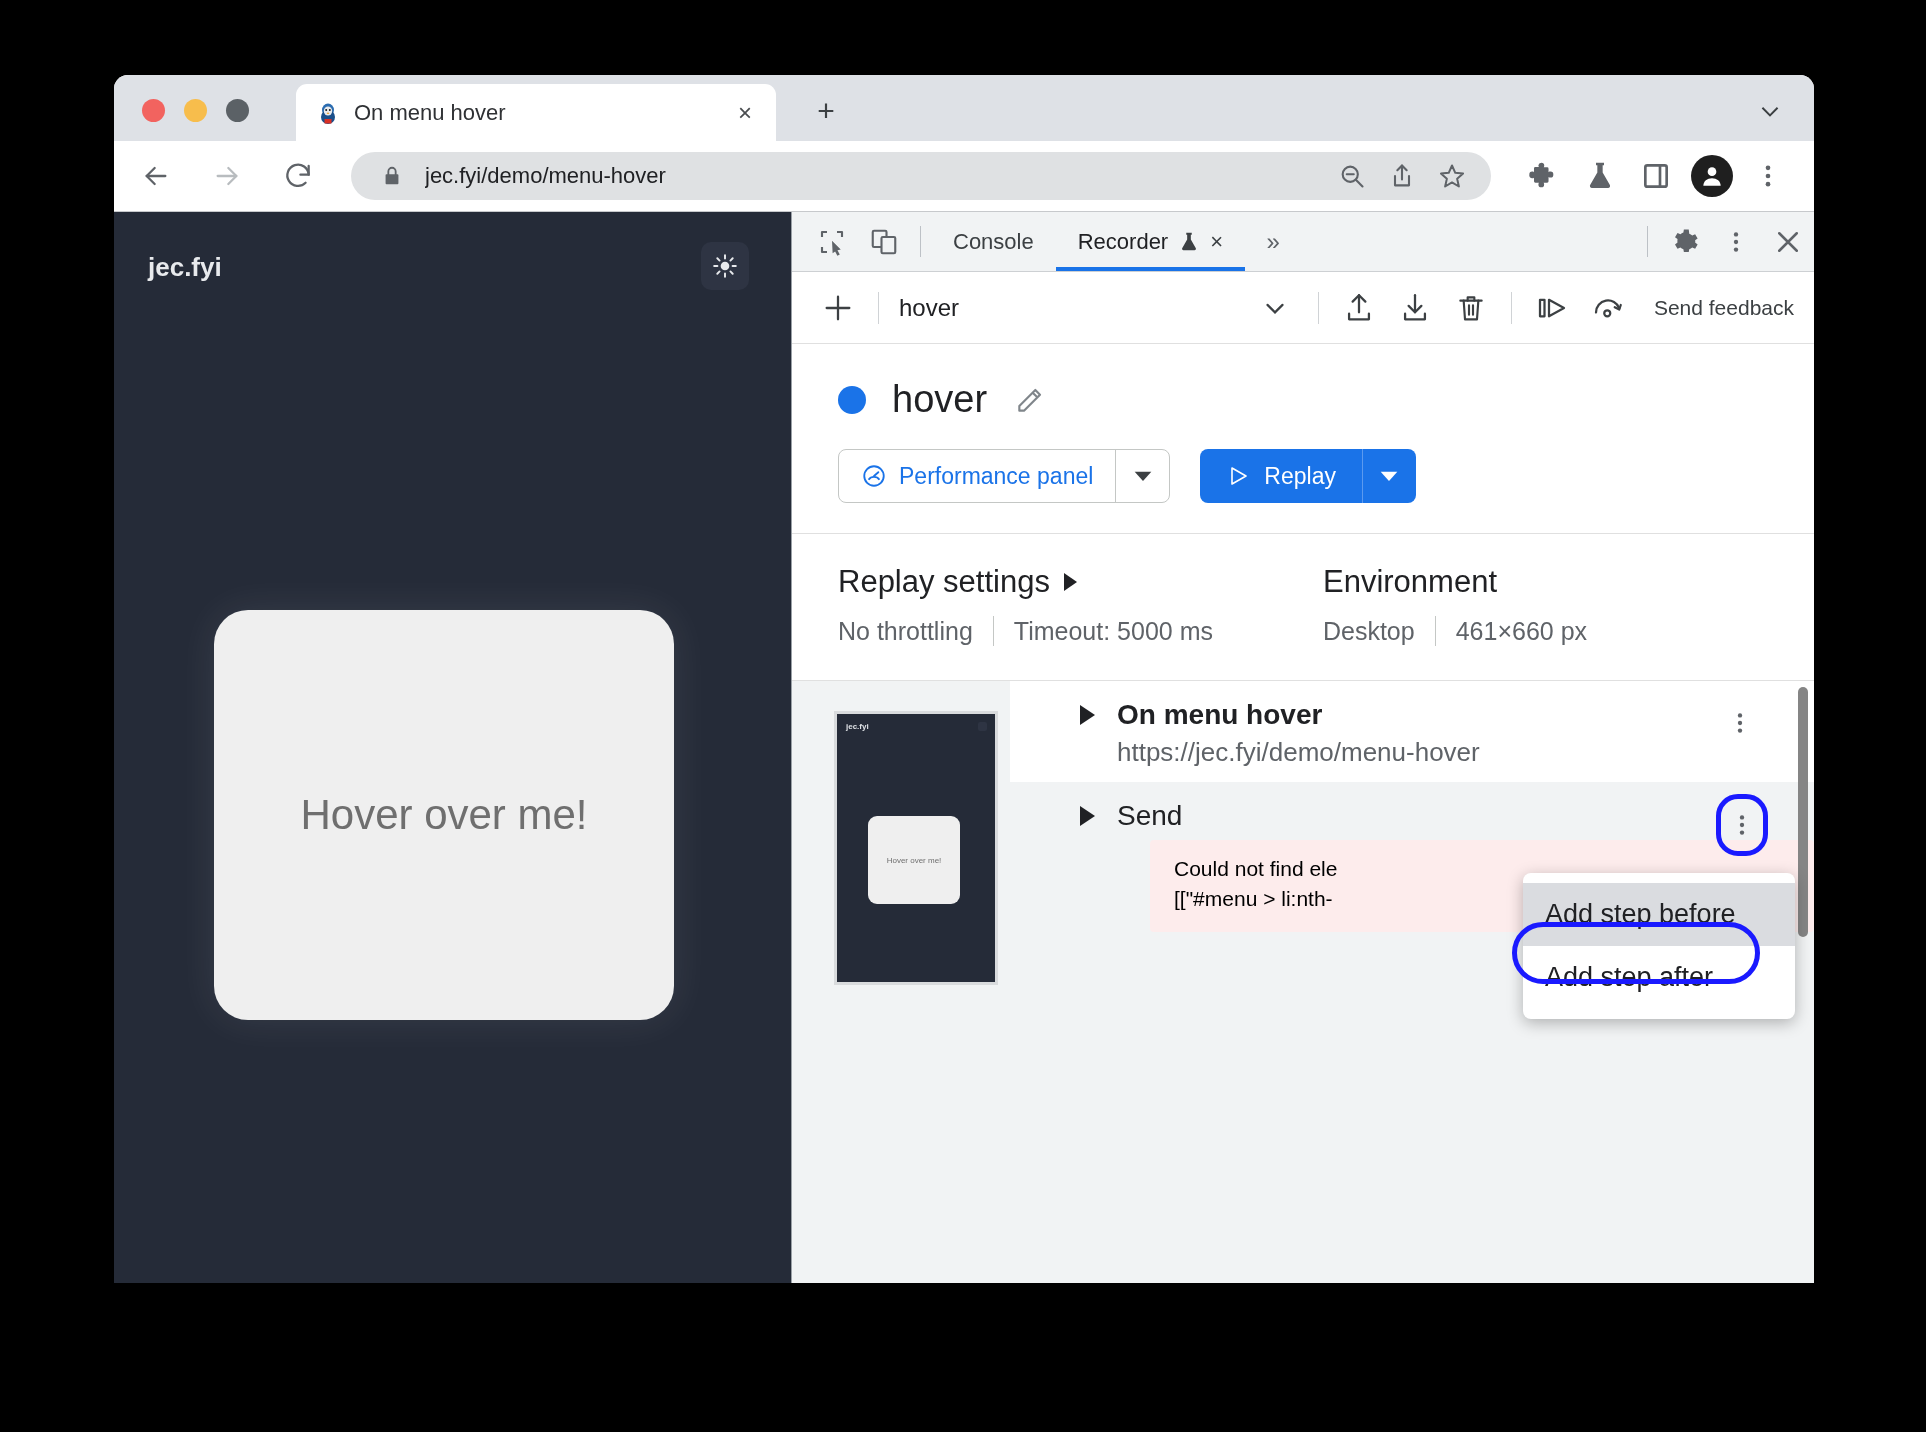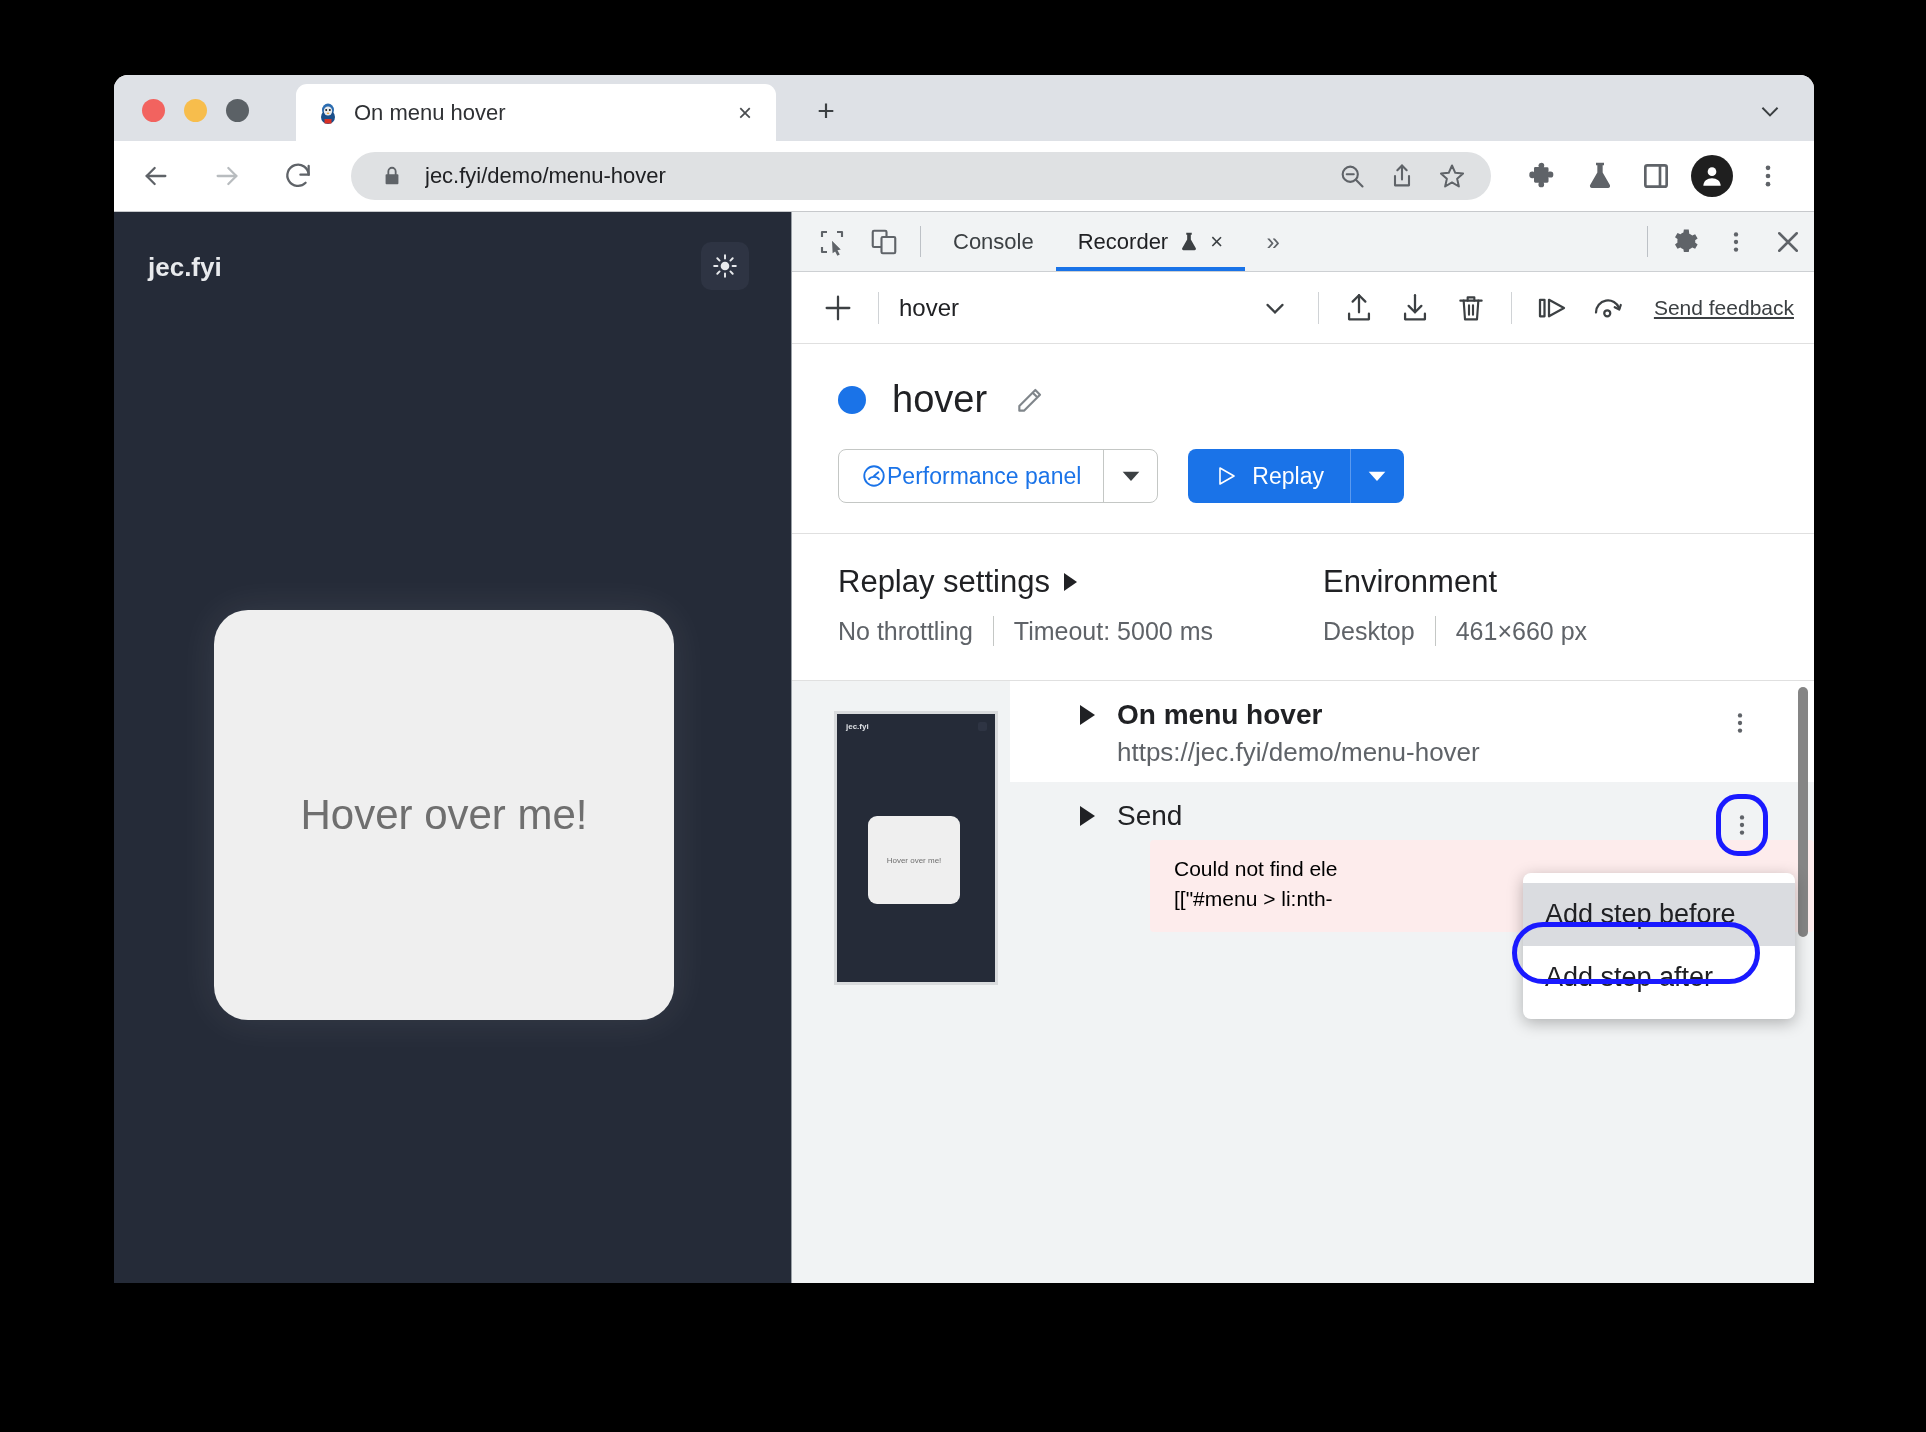--- a/index.html
+++ b/index.html
@@ -270,21 +270,20 @@
     padding: 0 16px 0 8px;
     min-width: 0;
   }
   .rec-select .label {
     font-size: 24px; color: #202124;
     white-space: nowrap; overflow: hidden;
   }
   .feedback {
     font-size: 21px;
     color: #3c4043;
-    text-decoration: underline;
     white-space: nowrap;
     margin-left: 18px;
     flex: 0 0 auto;
   }
 
   
   .rec-head {
     padding: 34px 46px 30px 46px;
     border-bottom: 1px solid #e0e0e0;
   }
@@ -309,21 +308,21 @@
     margin-top: 28px;
   }
   .split-outline {
     display: flex; align-items: stretch;
     border: 1px solid #c4c7c5;
     border-radius: 8px;
     overflow: hidden;
     height: 54px;
   }
   .split-outline .main {
-    display: flex; align-items: center; 
+    display: flex; align-items: center; gap: 12px;
     padding: 0 22px;
     font-size: 23px;
     color: #1a73e8;
     font-weight: 500;
   }
   .split-outline .arrow {
     width: 54px;
     display: flex; align-items: center; justify-content: center;
     border-left: 1px solid #c4c7c5;
     color: #3c4043;

